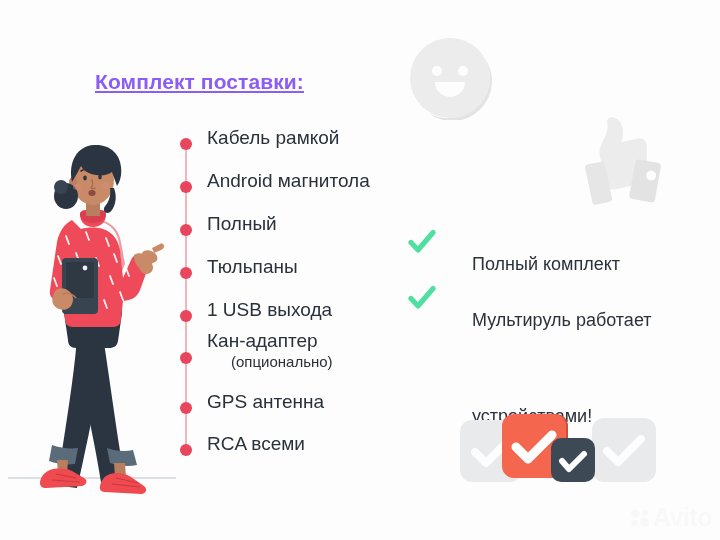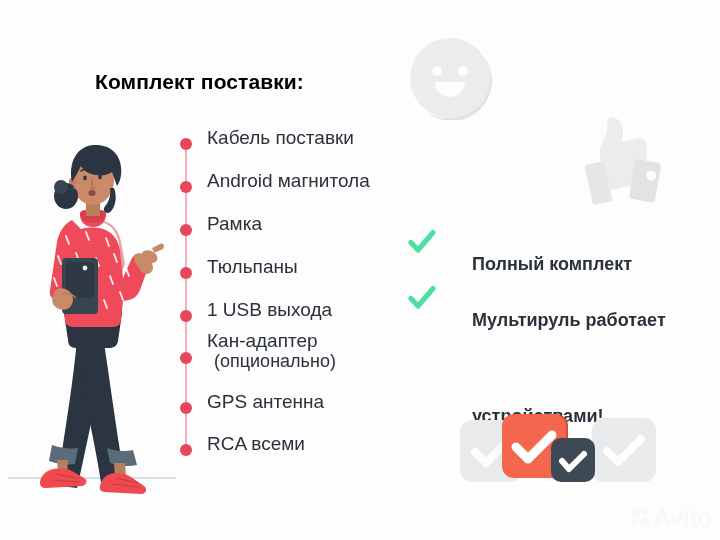--- a/index.html
+++ b/index.html
@@ -39,23 +39,24 @@
     height: 96px;
   }
 
   
   #page-title {
     position: absolute;
     left: 95px;
     top: 70px;
     font-size: 21px;
     font-weight: bold;
-    color: #000000;
+    color: #8b5cf6;
     letter-spacing: 0.1px;
     white-space: nowrap;
+    text-decoration: underline;
   }
 
   
   #woman-illustration {
     position: absolute;
     left: 6px;
     top: 108px;
     width: 172px;
     height: 392px;
   }
@@ -96,23 +97,23 @@
     position: absolute;
     left: 29px;
     top: -11px;
     font-size: 19px;
     color: #2a313a;
     white-space: nowrap;
     line-height: 22px;
   }
   .item-sub {
     display: block;
-    font-size: 18px;
+    font-size: 15px;
     color: #2a313a;
-    margin-left: 7px;
+    margin-left: 24px;
     line-height: 19px;
   }
 
   
   .check-stmt {
     position: absolute;
     display: flex;
     align-items: flex-start;
   }
   #stmt-0 { left: 408px; top: 228px; }
@@ -121,21 +122,21 @@
     width: 28px;
     height: 26px;
     flex: 0 0 28px;
     margin-top: 1px;
   }
   .stmt-text {
     margin-left: 6px;
     font-size: 18px;
     line-height: 24px;
     color: #2a313a;
-    font-weight: 700;
+    font-weight: 400;
     white-space: pre;
   }
 
   
   #checkcards {
     position: absolute;
     left: 458px;
     top: 398px;
     width: 200px;
     height: 105px;
@@ -320,31 +321,31 @@
       <ellipse cx="71" cy="79" rx="4" ry="3" fill="#d98f80" opacity="0.45"></ellipse>
       <ellipse cx="100" cy="78" rx="4" ry="3" fill="#d98f80" opacity="0.45"></ellipse>
     </svg>
   </div>
 
   <div id="supply-list">
     <div id="timeline-line"></div>
 
     <div class="list-item" style="top:8px;">
       <span class="bullet"></span>
-      <span class="item-text">Кабель поставки</span>
+      <span class="item-text">Кабель рамкой</span>
     </div>
 
     <div class="list-item" style="top:51px;">
       <span class="bullet"></span>
       <span class="item-text">Android магнитола</span>
     </div>
 
     <div class="list-item" style="top:94px;">
       <span class="bullet"></span>
-      <span class="item-text">Рамка</span>
+      <span class="item-text">Полный</span>
     </div>
 
     <div class="list-item" style="top:137px;">
       <span class="bullet"></span>
       <span class="item-text">Тюльпаны</span>
     </div>
 
     <div class="list-item" style="top:180px;">
       <span class="bullet"></span>
       <span class="item-text">1 USB выхода</span>

